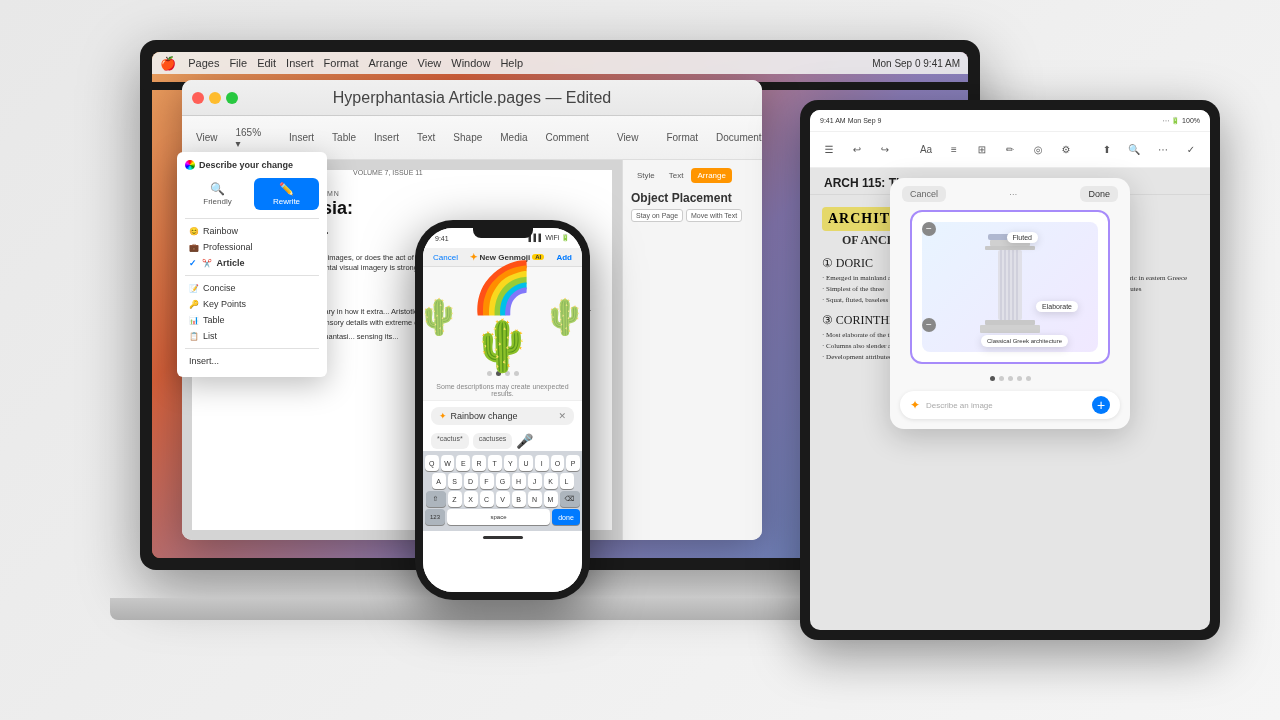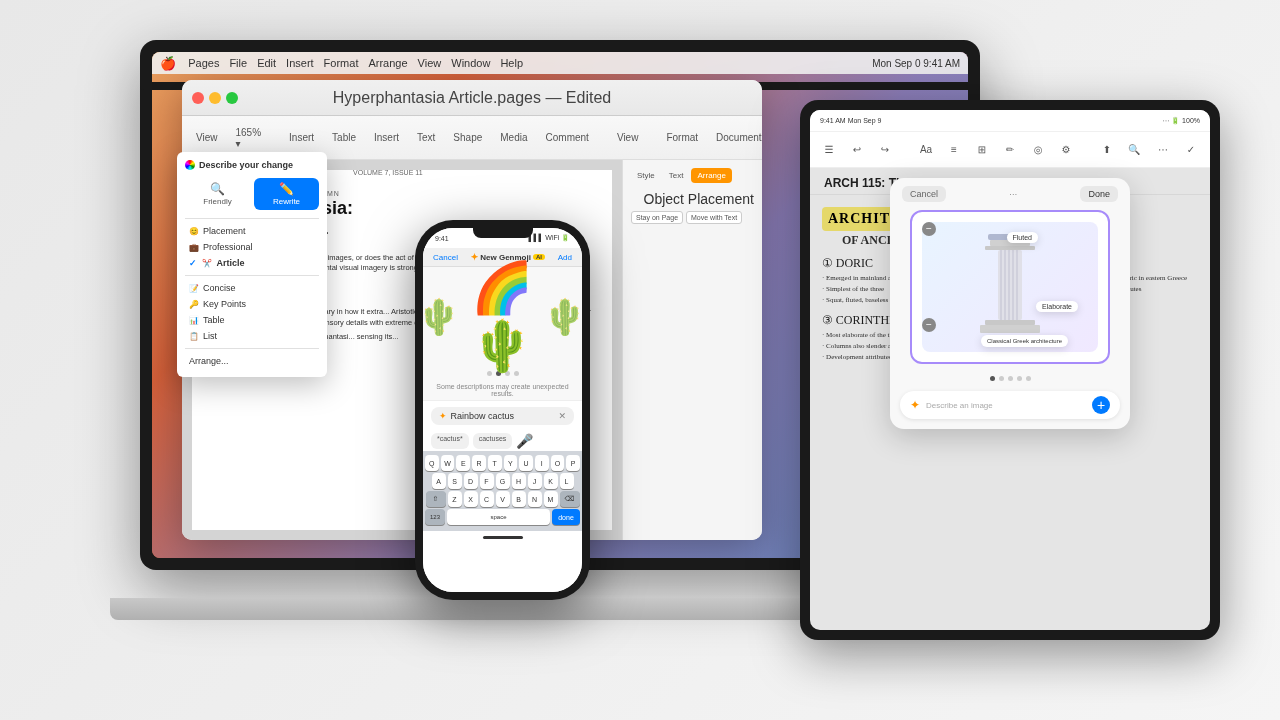--- a/index.html
+++ b/index.html
@@ -227,21 +227,20 @@
       margin-top: 10px;
       font-style: italic;
     }
 
     .pages-sidebar {
       width: 140px;
       background: #f5f5f5;
       border-left: 1px solid #ddd;
       padding: 8px;
       font-size: 8px;
-      text-align: right;
     }
 
     .sidebar-tabs {
       display: flex;
       gap: 2px;
       margin-bottom: 8px;
     }
 
     .sidebar-tab {
       padding: 3px 6px;
@@ -250,22 +249,22 @@
       cursor: pointer;
       color: #555;
     }
 
     .sidebar-tab.active {
       background: #ff9500;
       color: #fff;
     }
 
     .sidebar-section-title {
-      font-size: 14px;
-      font-weight: 400;
+      font-size: 12px;
+      font-weight: 700;
       color: #333;
       margin-bottom: 4px;
     }
 
     .sidebar-placement-btns {
       display: flex;
       gap: 3px;
       margin-bottom: 6px;
     }
 
@@ -477,21 +476,21 @@
       border-radius: 3px;
       padding: 0 3px;
       font-size: 6px;
       color: #333;
       font-weight: bold;
     }
 
     .genmoji-add {
       font-size: 8px;
       color: #007AFF;
-      font-weight: 400;
+      font-weight: 700;
     }
 
     .genmoji-preview {
       height: 100px;
       background: #f8f8f8;
       display: flex;
       align-items: center;
       justify-content: center;
       gap: 10px;
       position: relative;
@@ -997,21 +996,21 @@
               <span>Friendly</span>
             </div>
             <div class="popup-tab active">
               <span class="popup-tab-icon">✏️</span>
               <span>Rewrite</span>
             </div>
           </div>
           <div class="popup-divider"></div>
           <div class="popup-item">
             <span class="popup-item-icon">😊</span>
-            <span>Placement</span>
+            <span>Rainbow</span>
           </div>
           <div class="popup-item">
             <span class="popup-item-icon">💼</span>
             <span>Professional</span>
           </div>
           <div class="popup-item checked">
             <span class="checkmark">✓</span>
             <span class="popup-item-icon">✂️</span>
             <span>Article</span>
           </div>
@@ -1027,21 +1026,21 @@
           <div class="popup-item">
             <span class="popup-item-icon">📊</span>
             <span>Table</span>
           </div>
           <div class="popup-item">
             <span class="popup-item-icon">📋</span>
             <span>List</span>
           </div>
           <div class="popup-divider"></div>
           <div class="popup-item">
-            <span>Arrange...</span>
+            <span>Insert...</span>
           </div>
         </div>
       </div>
     </div>
     <div class="macbook-hinge"></div>
     <div class="macbook-base"></div>
   </div>
 
   <div class="iphone">
     <div class="iphone-body">
@@ -1073,21 +1072,21 @@
             <div class="genmoji-dot"></div>
             <div class="genmoji-dot active"></div>
             <div class="genmoji-dot"></div>
             <div class="genmoji-dot"></div>
           </div>
 
           <div class="genmoji-desc">Some descriptions may create unexpected results.</div>
 
           <div class="genmoji-search-bar">
             <span class="genmoji-search-icon" style="color:#ff9500;">✦</span>
-            <span class="genmoji-search-text">Rainbow cactus</span>
+            <span class="genmoji-search-text">Rainbow change</span>
             <span class="genmoji-search-clear">✕</span>
           </div>
 
           <div class="genmoji-suggestions">
             <span class="suggestion-chip">*cactus*</span>
             <span class="suggestion-chip">cactuses</span>
             <span style="font-size:14px; color:#555; cursor:pointer;">🎤</span>
           </div>
 
           <div class="iphone-keyboard">

